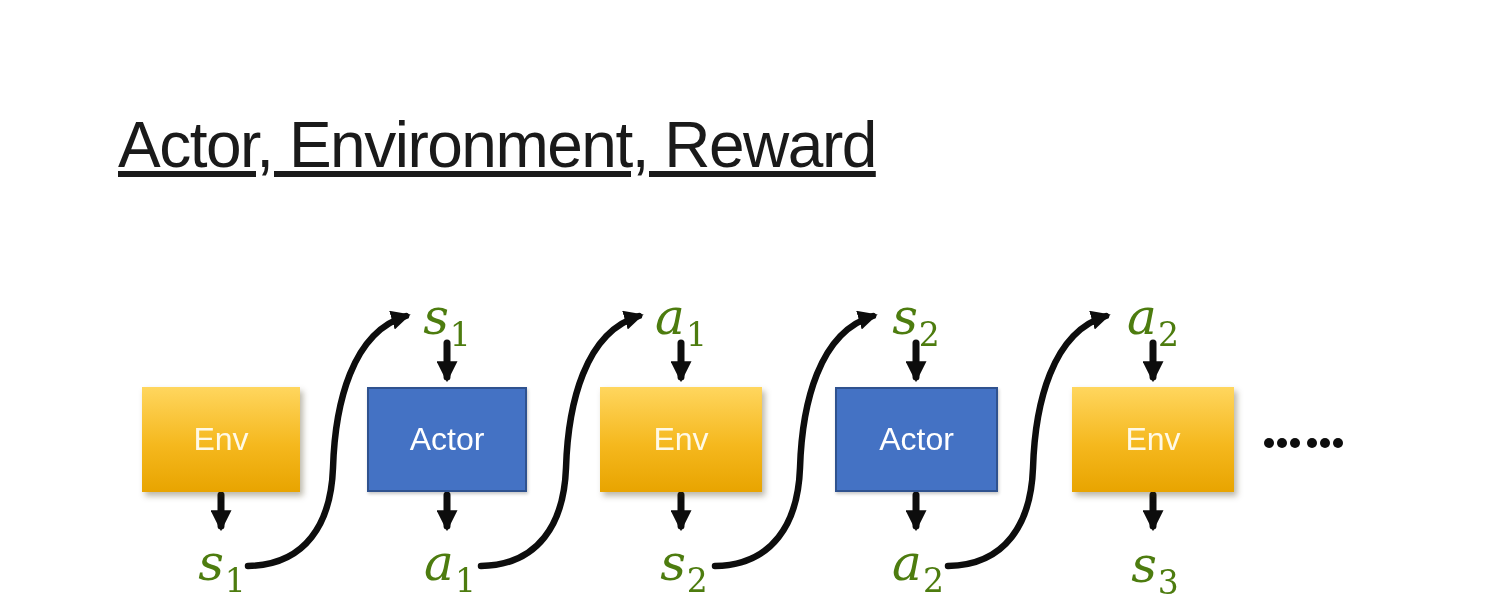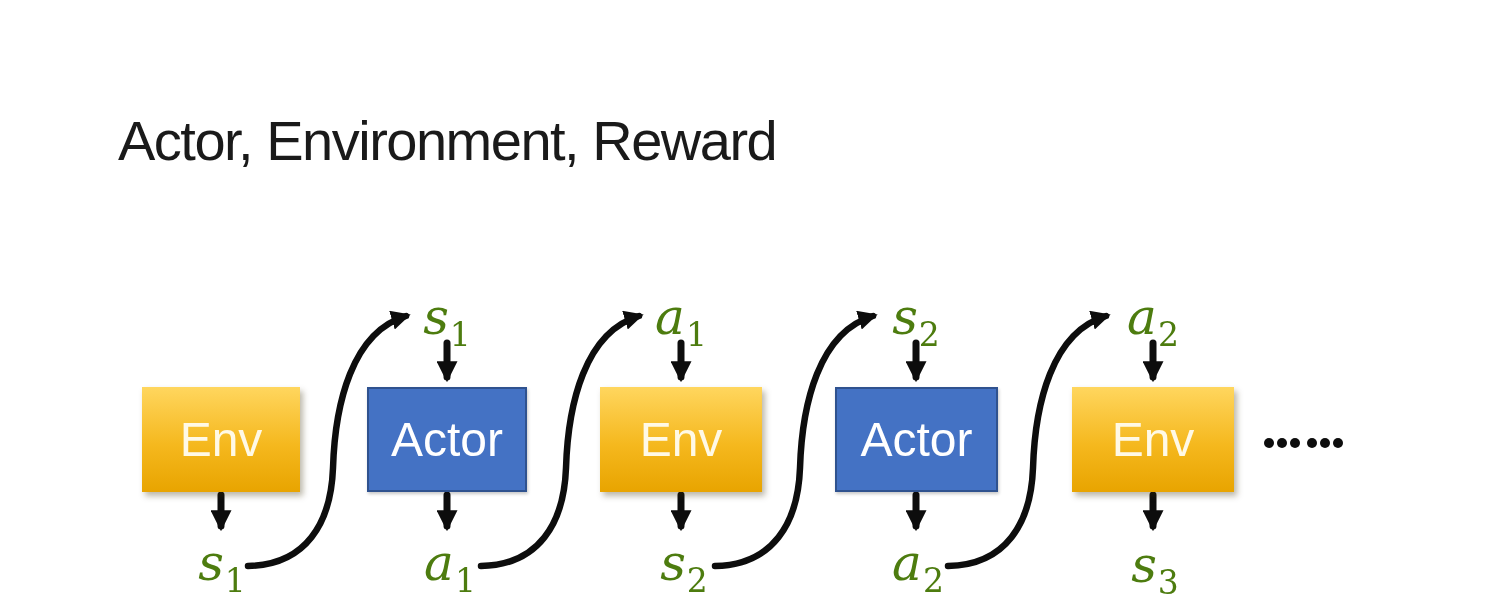--- a/index.html
+++ b/index.html
@@ -20,41 +20,42 @@
     position:relative;
     width:1500px;height:608px;
     background:var(--background);
     overflow:hidden;
     font-family:"Liberation Sans",sans-serif;
   }
   .title{
     position:absolute;
     left:118px;top:108px;
     margin:0;
-    font-size:56px;
+    font-size:64px;
     font-weight:400;
     letter-spacing:-1.5px;
     color:var(--title);
     white-space:nowrap;
+    text-decoration:underline;
   }
   .arrow-layer{
     position:absolute;left:0;top:0;width:1500px;height:608px;
     pointer-events:none;
   }
   .arrow-stroke{
     stroke:var(--arrow);
     fill:none;
     stroke-linecap:round;
   }
   .box{
     position:absolute;
     top:387px;
     height:105px;
     display:flex;align-items:center;justify-content:center;
-    font-size:48px;
+    font-size:32px;
     box-sizing:border-box;
     white-space:nowrap;
   }
   .box.env{
     background:linear-gradient(180deg,var(--env-grad-top) 0%,var(--env-grad-mid) 55%,var(--env-grad-bottom) 100%);
     color:var(--env-text);
     box-shadow:3px 4px 6px rgba(60,50,10,0.35);
   }
   .box.actor{
     background:var(--actor-fill);

